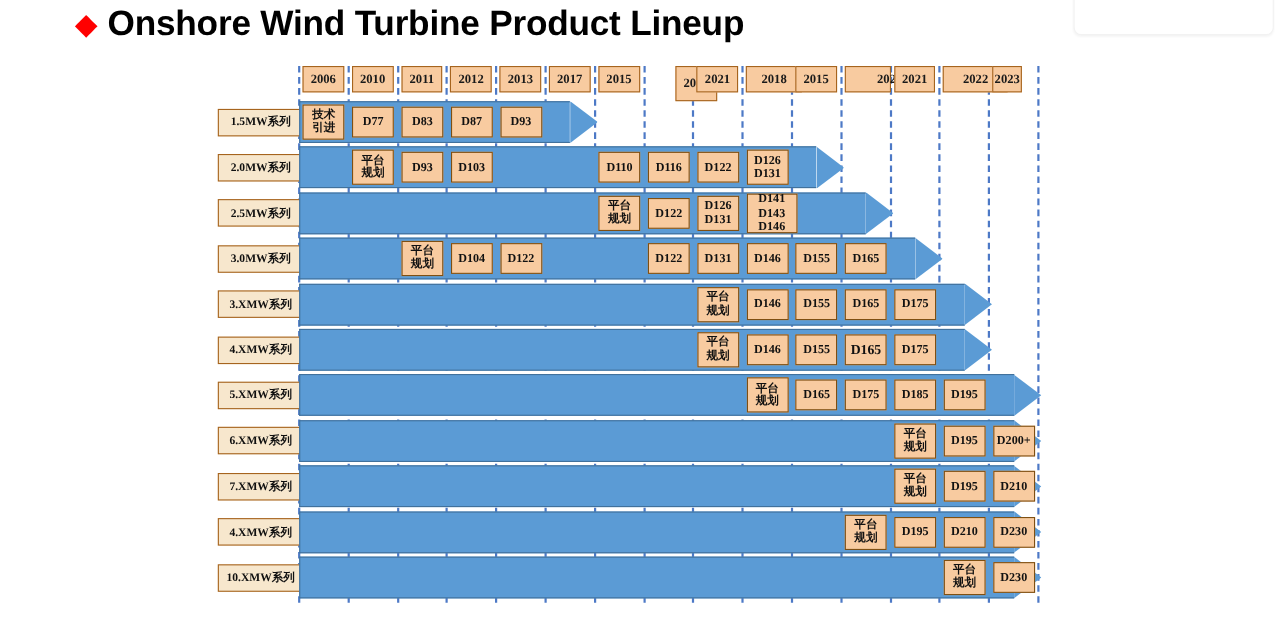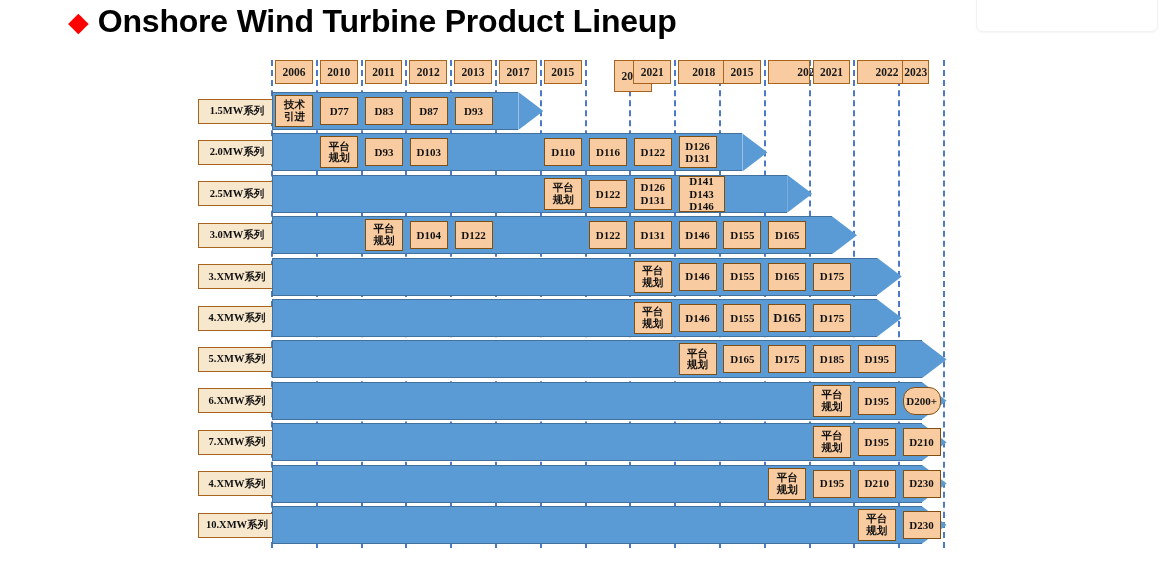--- a/index.html
+++ b/index.html
@@ -368,21 +368,21 @@
         <div class="band-body" style="width: 649.6px;"></div>
         <div class="band-head" style="left: 649.6px;"></div>
       </div>
       <div class="prod-box cjk" style="left: 813px; top: 384.8px; width: 38px; height: 32px;">
         <span class="ln">平台</span>
         <span class="ln">规划</span>
       </div>
       <div class="prod-box" style="left: 857.8px; top: 386.8px; width: 38px; height: 28px;">
         <span class="ln">D195</span>
       </div>
-      <div class="prod-box" style="left: 902.6px; top: 386.8px; width: 38px; height: 28px; border-radius: 12px;">
+      <div class="prod-box" style="left: 902.6px; top: 386.8px; width: 38px; height: 28px;">
         <span class="ln">D200+</span>
       </div>
       <div class="row-label" style="top: 429.7px;">7.XMW系列</div>
       <div class="band" style="left: 272px; top: 423.2px; width: 674.6px;">
         <div class="band-body" style="width: 649.6px;"></div>
         <div class="band-head" style="left: 649.6px;"></div>
       </div>
       <div class="prod-box cjk" style="left: 813px; top: 426.2px; width: 38px; height: 32px;">
         <span class="ln">平台</span>
         <span class="ln">规划</span>

